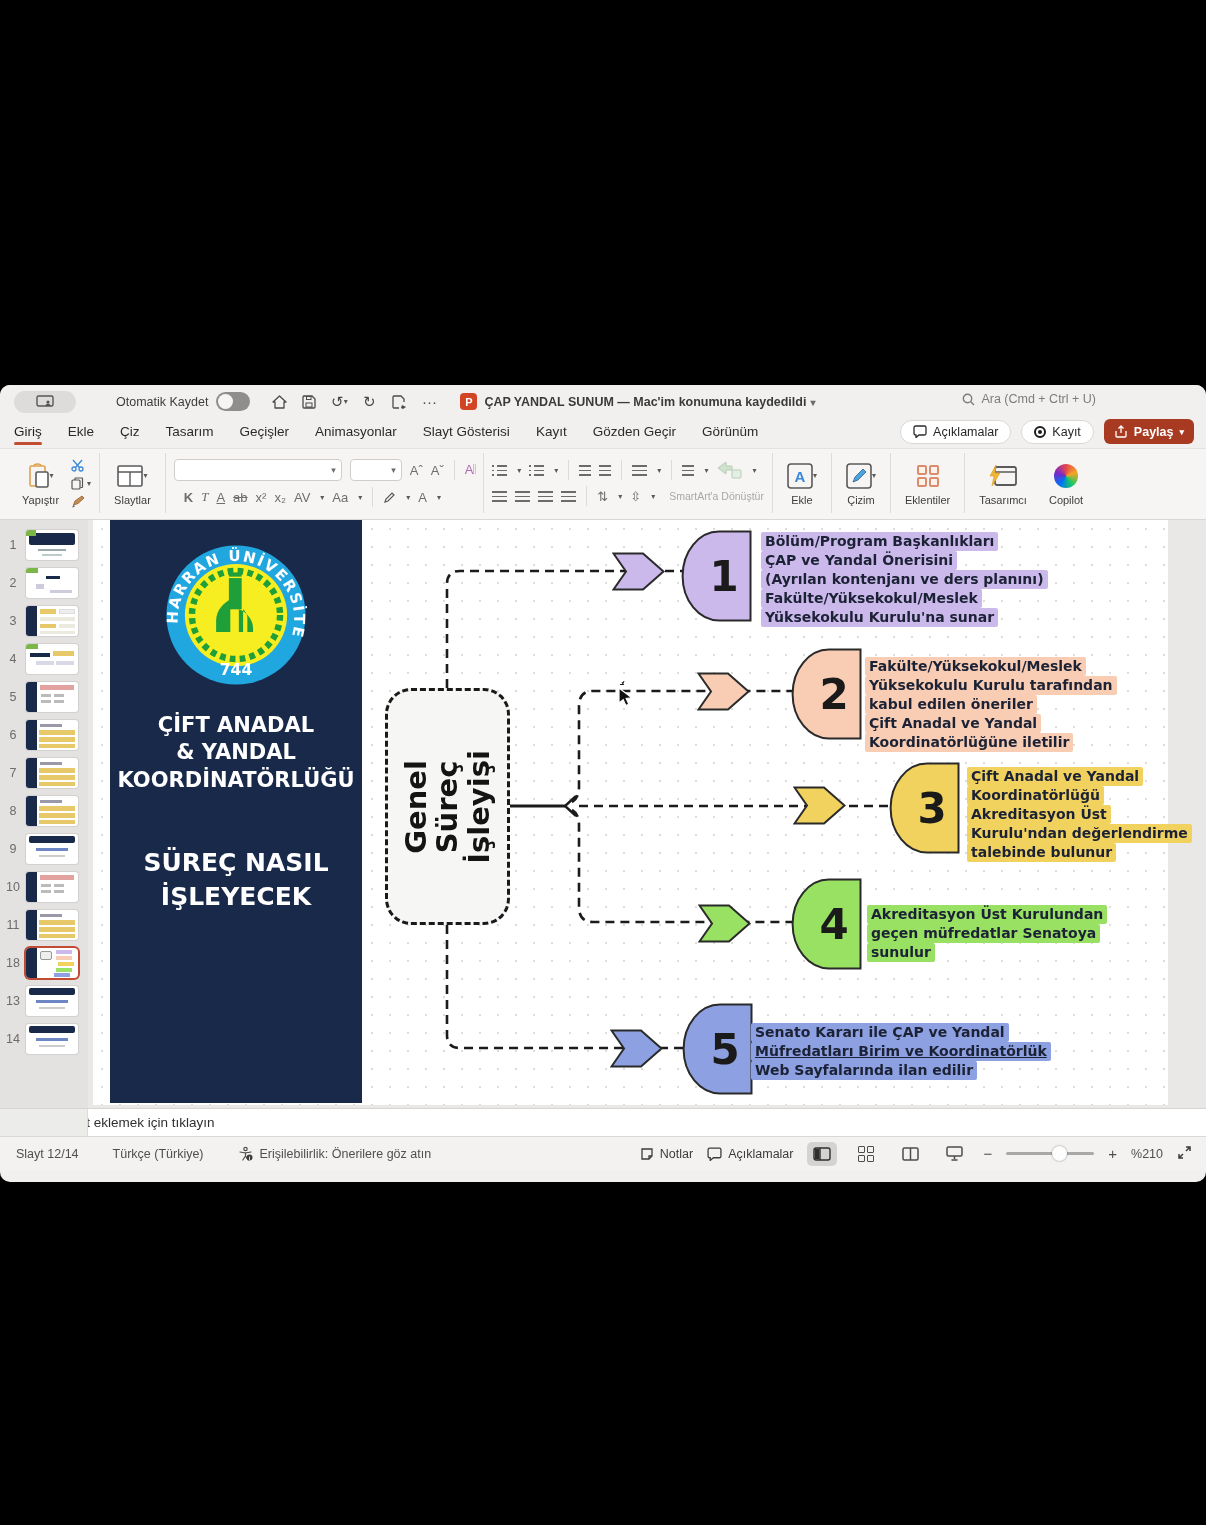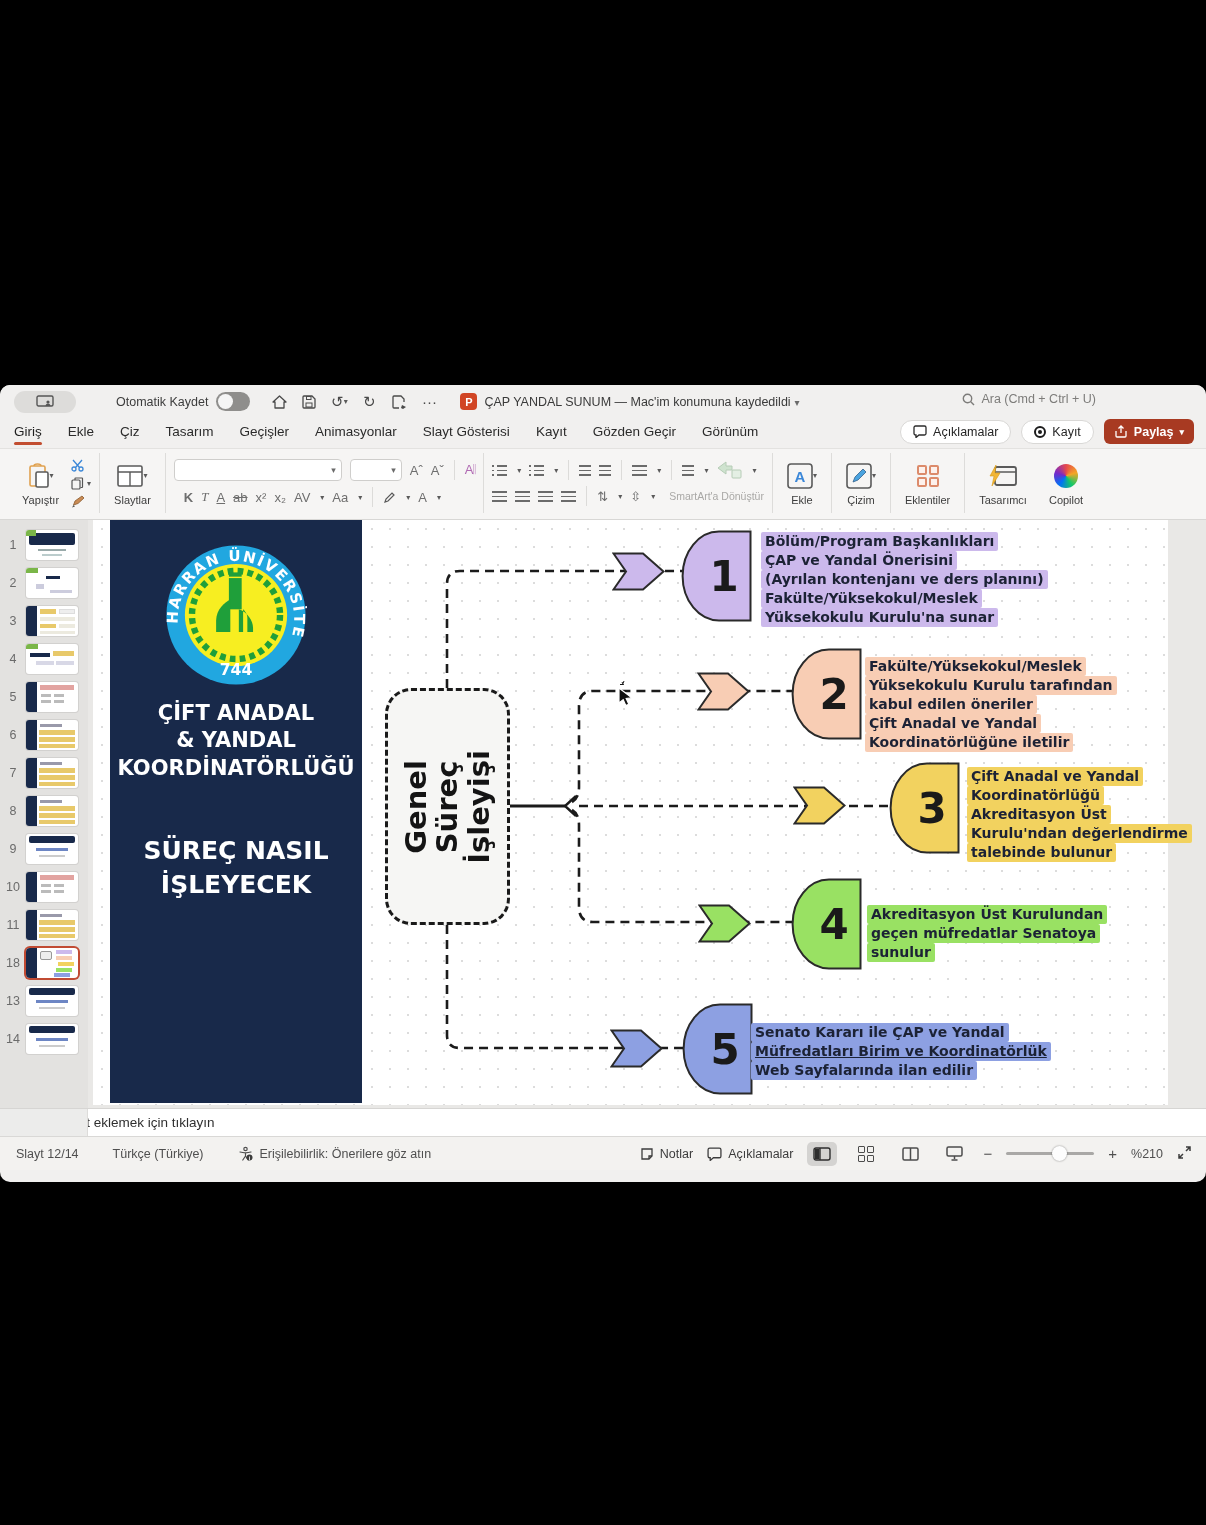--- a/index.html
+++ b/index.html
@@ -12,21 +12,21 @@
   .titlebar{position:relative;height:33px;background:#f1f0ef;display:flex;align-items:center;padding:0 14px;}
   .present-pill{width:62px;height:22px;background:#dddcda;border-radius:11px;display:flex;align-items:center;justify-content:center;margin-right:40px;}
   .tb-label{font-size:12.5px;color:#3c3c3c;margin-right:8px;}
   .toggle{width:34px;height:19px;border-radius:10px;background:#8f8e8c;position:relative;margin-right:14px;}
   .toggle .knob{position:absolute;left:2px;top:2px;width:15px;height:15px;border-radius:50%;background:#f5f5f5;}
   .tb-ic{width:22px;height:20px;display:flex;align-items:center;justify-content:center;margin:0 4px;color:#4a4a4a;font-size:15px;}
   .tb-ic svg{display:block;}
   .doc-chip{display:flex;align-items:center;margin-left:16px;}
   .ppt-logo{width:17px;height:17px;border-radius:4px;background:#d14524;color:#fff;font-weight:bold;font-size:11px;
     display:flex;align-items:center;justify-content:center;margin-right:7px;}
-  .doc-title{font-size:12.5px;color:#3a3a3a;}
+  .doc-title{font-size:12.5px;color:#3a3a3a;font-weight:bold;}
   .doc-title .chev{color:#6b6b6b;font-size:10px;margin-left:4px;}
   .search-box{position:absolute;right:110px;top:7px;display:flex;align-items:center;color:#7d7c7a;font-size:12.5px;}
   .search-box svg{margin-right:6px;}
 
   
   .menurow{position:relative;height:30px;display:flex;align-items:center;padding:0 14px;}
   .tabs{display:flex;gap:26px;}
   .tab{font-size:13.5px;color:#2b2b2b;position:relative;padding:4px 0 7px;cursor:default;}
   .tab.active{color:#1f1f1f;font-weight:normal;}
   .tab.active:after{content:"";position:absolute;left:0;right:0;bottom:1px;height:3px;border-radius:2px;background:#c24e31;}
@@ -78,21 +78,21 @@
   .thumb-num{width:26px;text-align:center;font-size:12.5px;color:#6b6b6b;}
   .thumb-pic{width:52px;height:30px;background:#fff;border-radius:3px;position:relative;overflow:hidden;
     box-shadow:0 0 0 1px #d2d1cf;}
   .thumb-item.selected .thumb-pic{box-shadow:0 0 0 2px #c14b33;border-radius:4px;}
   .tp{position:absolute;}
 
   .canvas{position:absolute;left:93px;top:0;width:1075px;height:585px;background:#fff;
     background-image:radial-gradient(#dcdcdc 1.1px,transparent 1.1px);background-size:18px 18px;}
 
   .navy{position:absolute;left:17px;top:0;width:252px;height:583px;background:#18294a;text-align:center;}
-  .navy .org{color:#fff;font-weight:bold;font-size:21px;line-height:1.3;margin-top:14px;font-family:"DejaVu Sans",sans-serif;}
+  .navy .org{color:#fff;font-weight:bold;font-size:21px;line-height:1.3;margin-top:26px;font-family:"DejaVu Sans",sans-serif;}
   .navy .big{color:#fff;font-weight:bold;font-size:25px;line-height:1.35;margin-top:52px;font-family:"DejaVu Sans",sans-serif;}
   .logo{margin:24px auto 0;width:142px;height:142px;}
 
   .centerbox{position:absolute;left:292px;top:168px;width:125px;height:237px;border:3px dashed #1a1a1a;border-radius:26px;
     background:#f6f6f4;display:flex;align-items:center;justify-content:center;}
   .centerbox .vtxt{transform:rotate(-90deg);white-space:nowrap;font-family:"DejaVu Sans",sans-serif;
     font-weight:bold;font-size:29px;color:#141414;text-align:center;line-height:1.08;}
 
   .conn{position:absolute;left:0;top:0;pointer-events:none;}
   .chev-shape,.dshape{position:absolute;}

